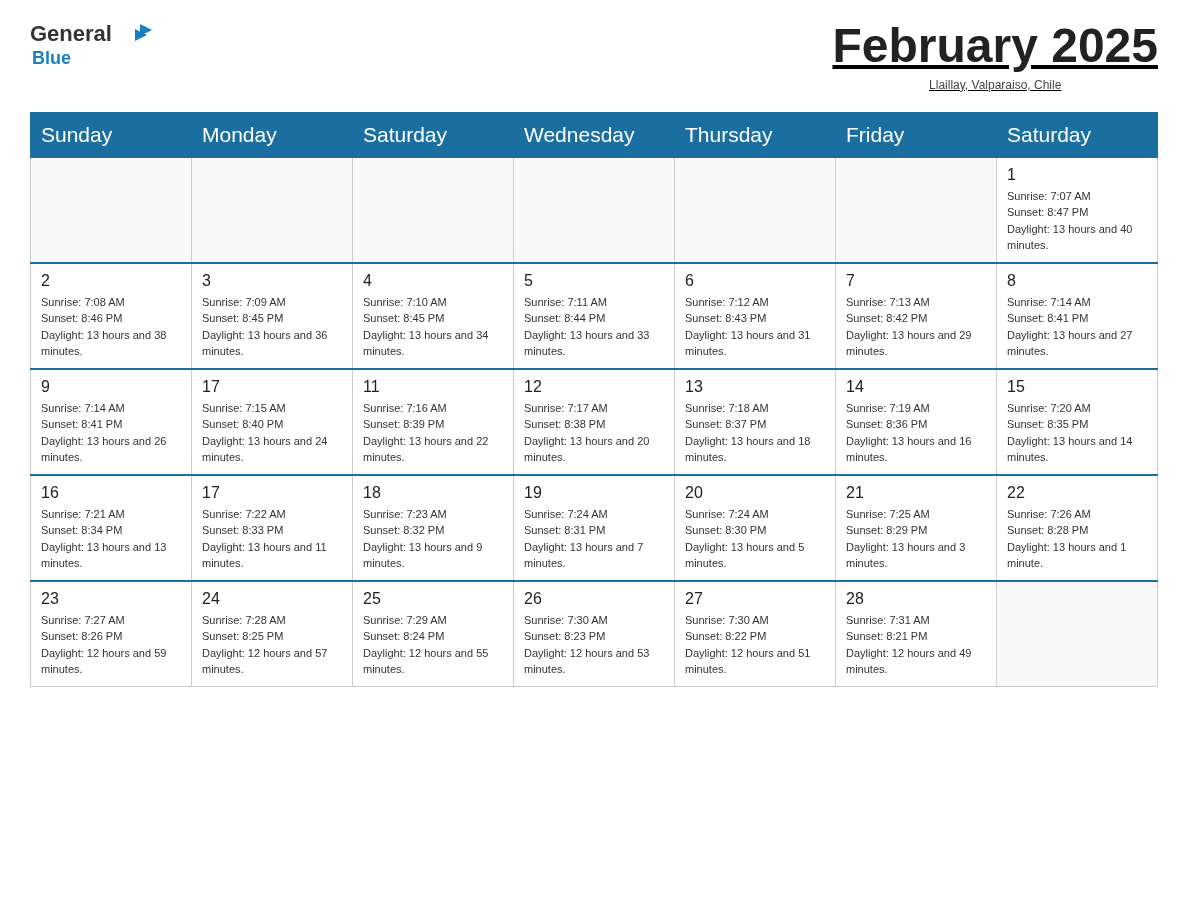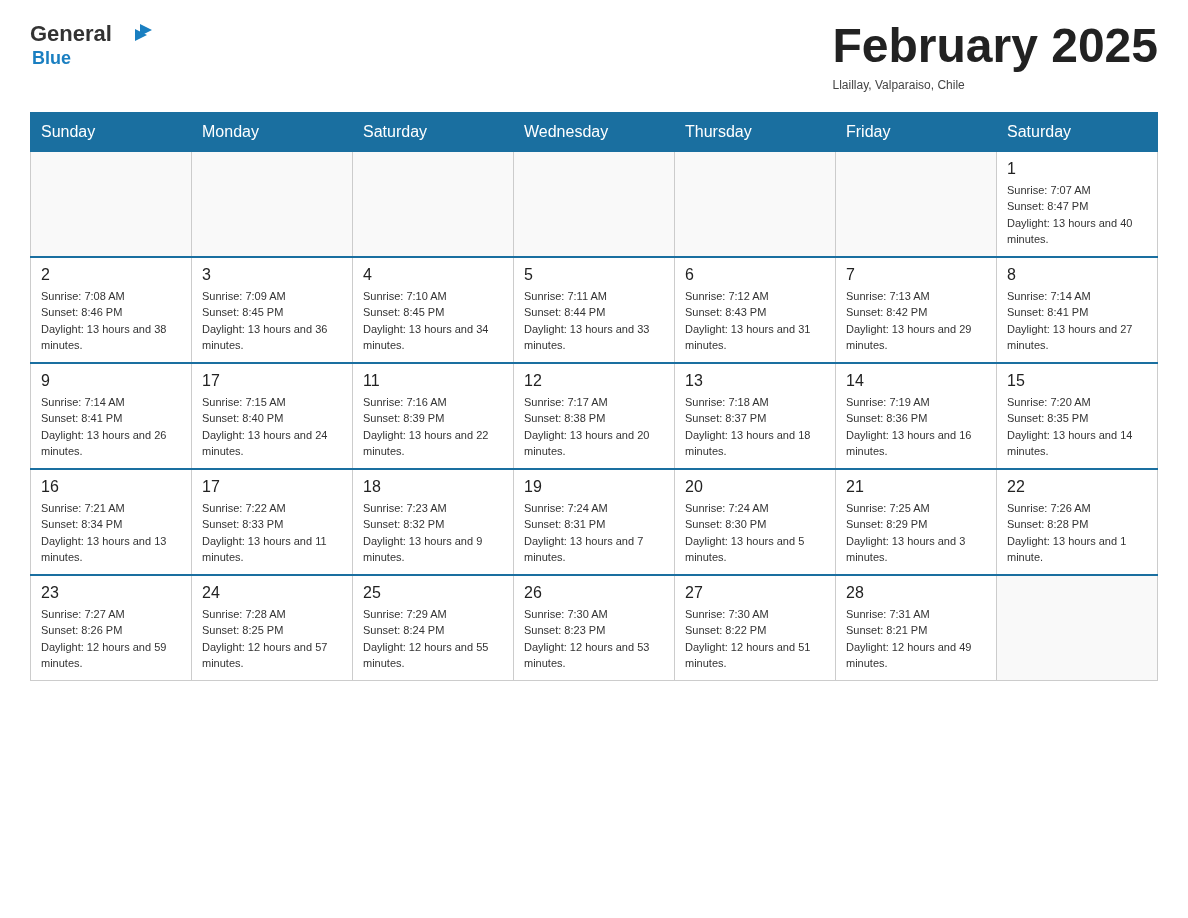--- a/index.html
+++ b/index.html
@@ -36,41 +36,42 @@
       align-items: center;
       gap: 12px;
     }
     .logo-line2 {
       color: #1a7fc1;
       font-size: 18px;
       font-weight: bold;
       margin-left: 2px;
     }
     .title-section {
-      text-align: left;
+      text-align: center;
+      text-decoration: underline;
     }
     .calendar-title {
       font-size: 48px;
       font-weight: bold;
       color: #222;
       line-height: 1.1;
     }
     .calendar-subtitle {
       font-size: 12px;
       color: #444;
       margin-top: 5px;
     }
     .calendar {
       width: 100%;
       border-collapse: collapse;
     }
     .calendar th {
       background-color: #1a6fa0;
       color: #fff;
-      font-size: 16px;
+      font-size: 21px;
       font-weight: normal;
       padding: 10px 10px;
       text-align: left;
       border: 1px solid #1a6fa0;
     }
     .calendar td {
       border: 1px solid #ccc;
       vertical-align: top;
       padding: 8px 10px;
       width: calc(100% / 7);

